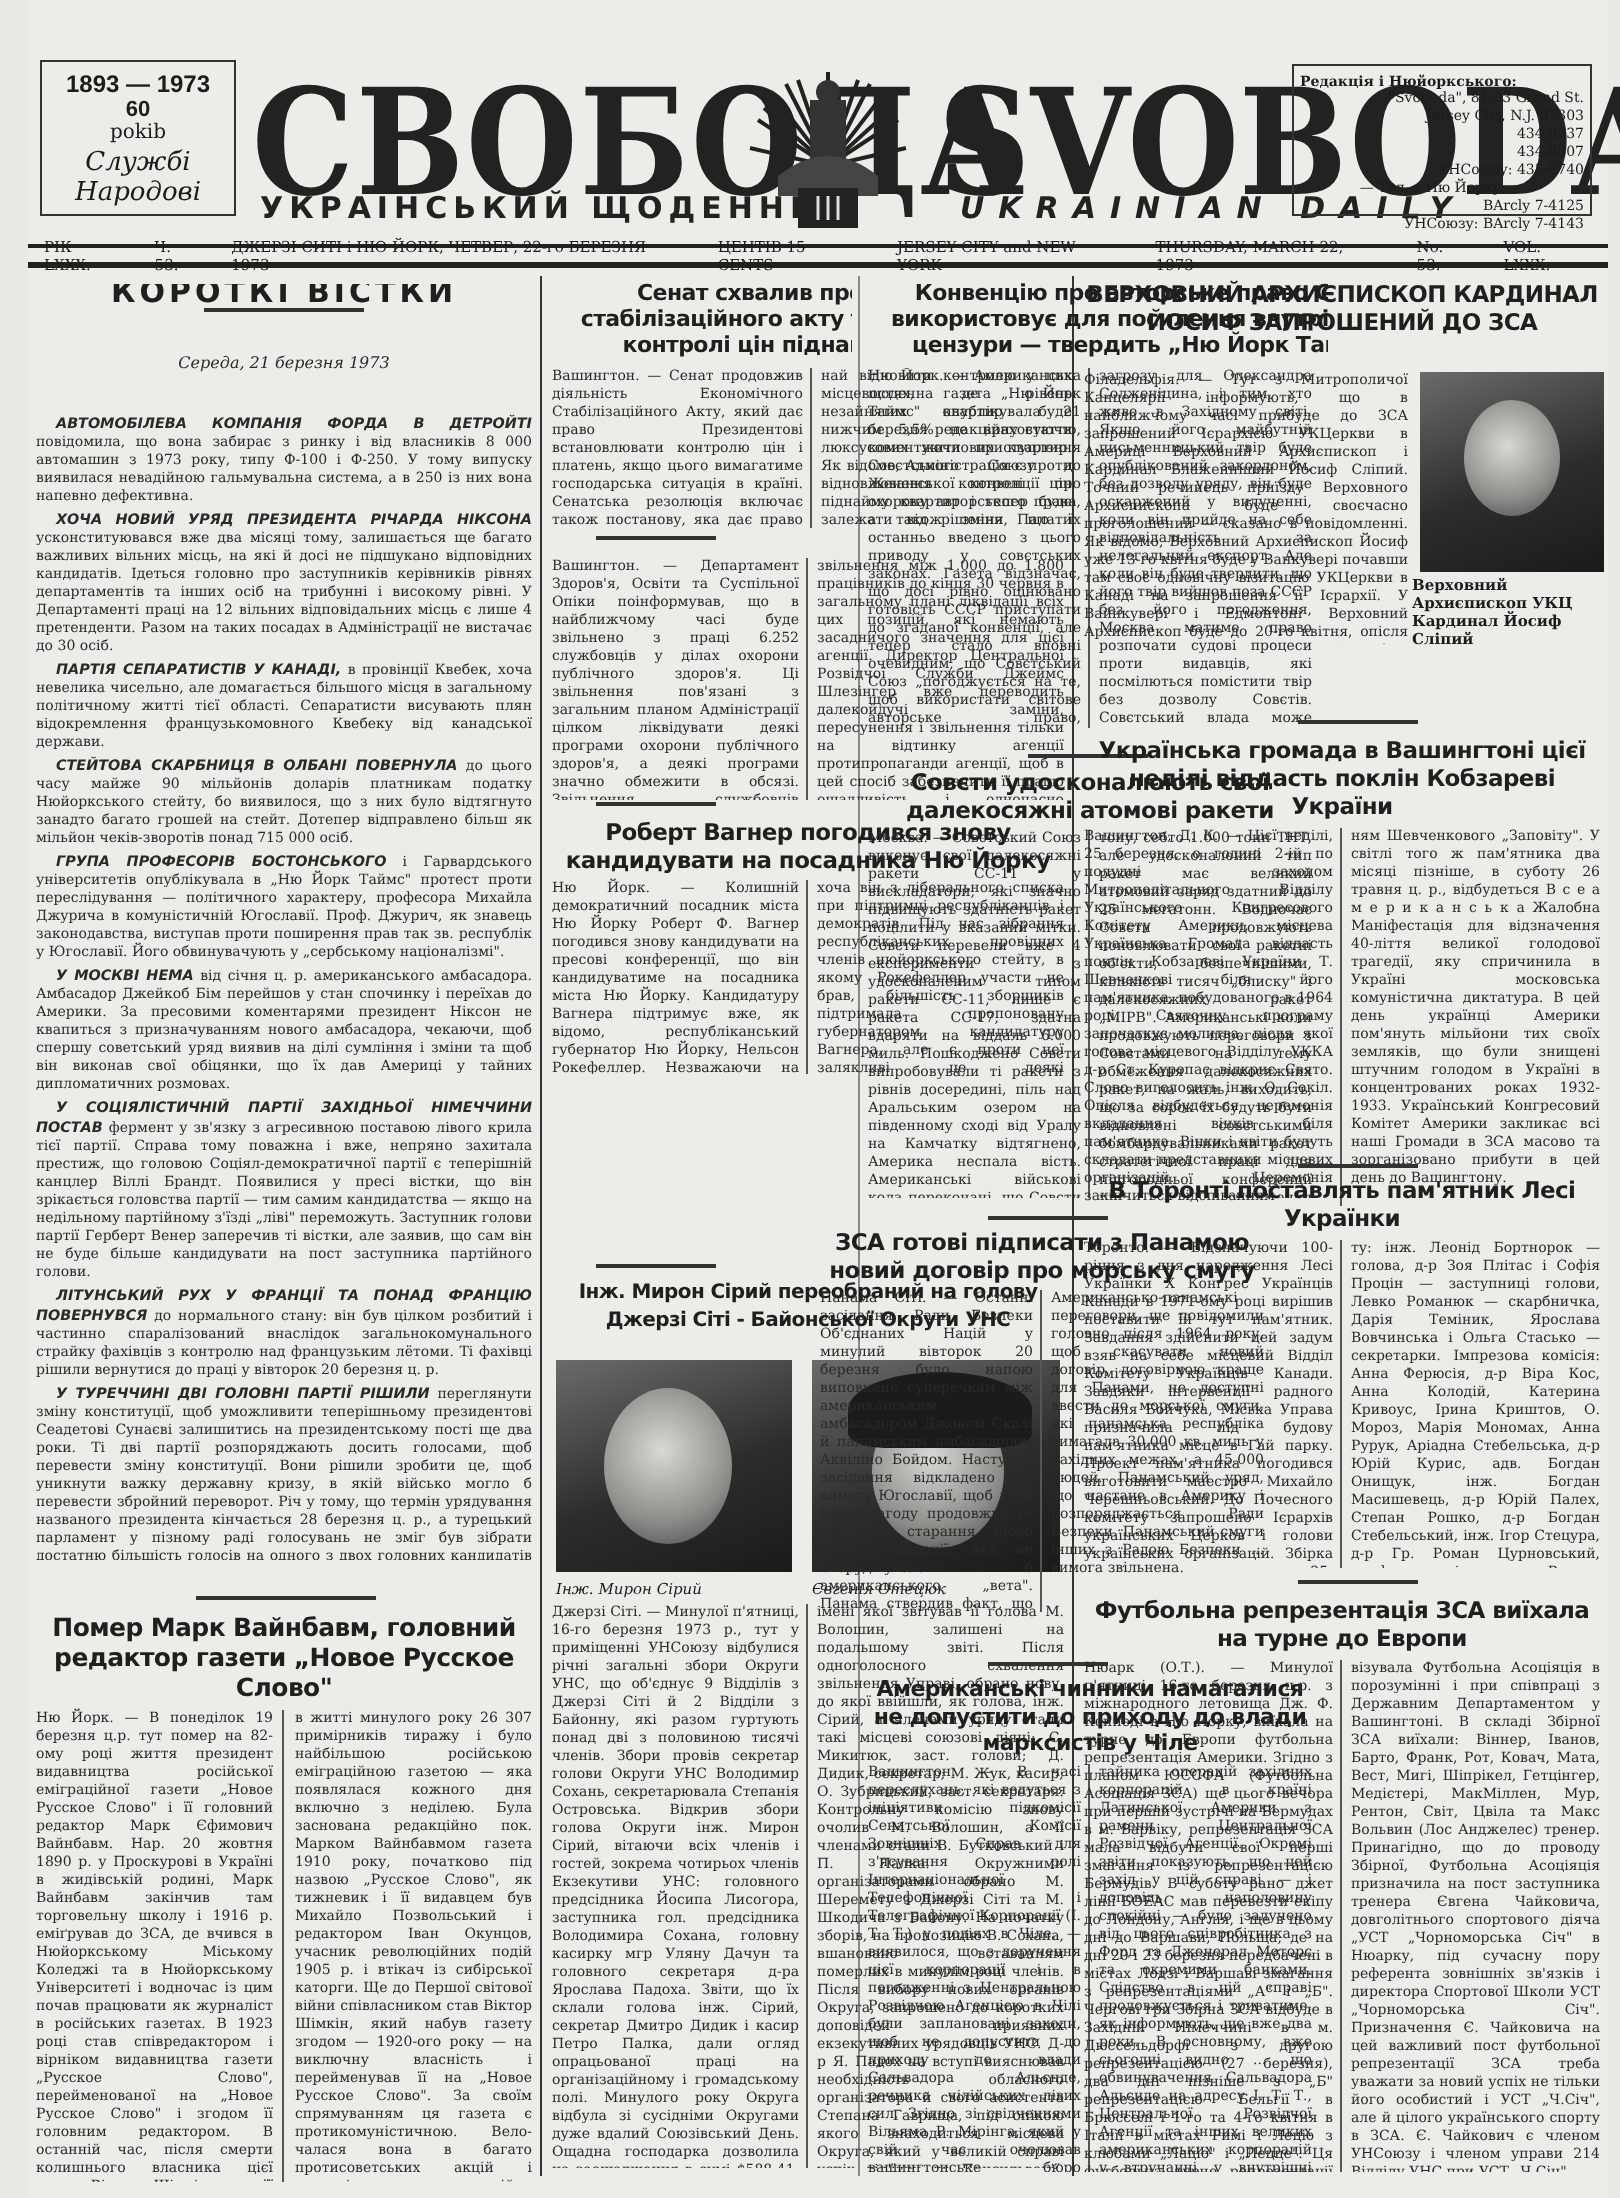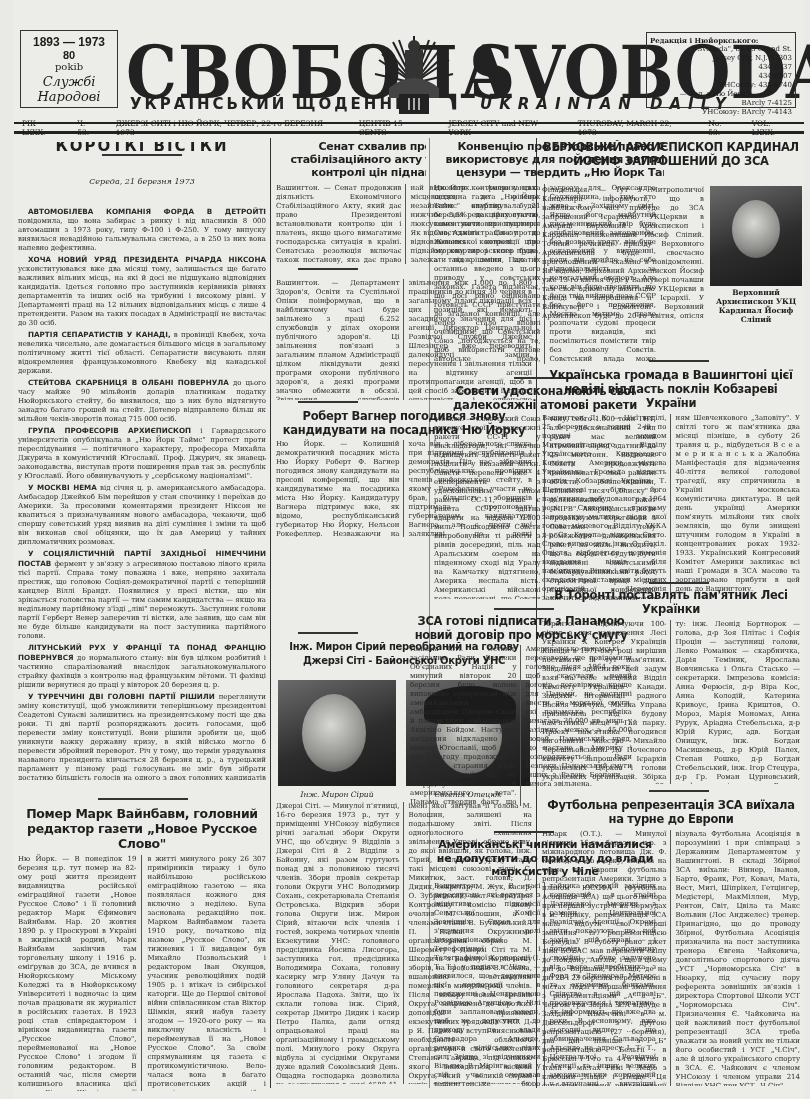--- a/index.html
+++ b/index.html
@@ -17,36 +17,36 @@
   .title-en{position:absolute;left:455px;top:36px;font:bold 64px "DejaVu Serif",serif;transform:scaleY(1.15);transform-origin:top left;line-height:64px;color:#222;}
   .sub-en{position:absolute;left:466px;top:95px;font:italic bold 15px "DejaVu Sans",sans-serif;letter-spacing:7px;color:#222;}
   .addrbox{position:absolute;left:632px;top:32px;width:150px;height:76px;border:1.2px solid #333;font:7px "DejaVu Serif",serif;line-height:9px;padding:3px;box-sizing:border-box;text-align:right;}
   .addrbox .hd{font-weight:bold;text-align:left;}
   .dateline{position:absolute;left:0;top:122px;width:790px;height:12px;border-top:2px solid #222;border-bottom:3px solid #222;font:7.5px "DejaVu Serif",serif;display:flex;justify-content:space-between;align-items:center;padding:0 8px;box-sizing:border-box;gap:16px;}
   .col{position:absolute;font-size:7px;line-height:9px;text-align:justify;color:#2a2a2a;}
   .vrule{position:absolute;width:1px;background:#333;}
   .hrule{position:absolute;height:2px;background:#333;}
   h2.hd{margin:0;text-align:center;font-family:"DejaVu Sans",sans-serif;font-weight:bold;color:#1f1f1f;letter-spacing:-0.3px;}
   .dl{font-style:italic;text-align:center;font-size:8px;margin:21px 0;}
-  .lead{font-weight:bold;font-family:"DejaVu Sans",sans-serif;font-size:7.2px;}
+  .lead{font-weight:bold;font-family:"DejaVu Sans",sans-serif;font-size:7.2px;font-style:italic;}
   p{margin:0 0 2px 0;text-indent:10px;}
   .photo{position:absolute;background:linear-gradient(160deg,#6b6b6b,#2d2d2d 55%,#1a1a1a);}
   .face{position:absolute;border-radius:50%;background:radial-gradient(circle at 45% 40%,#d8d8d4,#8d8d8a 60%,#444 100%);}
-  .cap{position:absolute;font:italic 7.5px "DejaVu Serif",serif;text-align:center;}
+  .cap{position:absolute;font:italic 7.5px "DejaVu Serif",serif;text-align:left;}
   .cap.b{font-style:normal;font-weight:bold;}
 </style>
 </head>
 <body>
 
 <div class="page">
 
   <div class="masthead">
     <div class="jubilee">
       <div class="years">1893 — 1973</div>
-      <div class="eighty">80</div>
+      <div class="eighty">60</div>
       <div class="rokiv">pokib</div>
       <div class="sluzhby">Службі Народові</div>
     </div>
     <div class="title-uk">СВОБОДА</div>
     <div class="sub-uk">УКРАЇНСЬКИЙ ЩОДЕННИК</div>
 
     <div class="emblem">
       <svg width="90" height="90" viewBox="0 0 90 90">
         <g stroke="#222" stroke-width="2">
           <line x1="45" y1="55" x2="45" y2="8"></line>
@@ -103,21 +103,21 @@
   <div class="vrule" style="left:415px;top:138px;height:950px;background:#888"></div>
 
   <div class="col" style="left:4px;top:142px;width:248px;height:638px;overflow:hidden">
     <h2 class="hd" style="font-size:15px;letter-spacing:2px;">КОРОТКІ ВІСТКИ</h2>
     <div class="hrule" style="position:relative;width:80px;margin:3px auto;height:1.5px"></div>
     <div class="dl">Середа, 21 березня 1973</div>
     <p><span class="lead">АВТОМОБІЛЕВА КОМПАНІЯ ФОРДА В ДЕТРОЙТІ</span> <span>повідомила, що вона забирає з ринку і від власників 8 000 автомашин з 1973 року, типу Ф-100 і Ф-250. У тому випуску виявилася невадійною гальмувальна система, а в 250 із них вона напевно дефективна.</span></p>
     <p><span class="lead">ХОЧА НОВИЙ УРЯД ПРЕЗИДЕНТА РІЧАРДА НІКСОНА</span> <span>усконституювався вже два місяці тому, залишається ще багато важливих вільних місць, на які й досі не підшукано відповідних кандидатів. Ідеться головно про заступників керівників рівнях департаментів та інших осіб на трибунні і високому рівні. У Департаменті праці на 12 вільних відповідальних місць є лише 4 претенденти. Разом на таких посадах в Адміністрації не вистачає до 30 осіб.</span></p>
     <p><span class="lead">ПАРТІЯ СЕПАРАТИСТІВ У КАНАДІ,</span> <span>в провінції Квебек, хоча невелика чисельно, але домагається більшого місця в загальному політичному житті тієї області. Сепаратисти висувають плян відокремлення французькомовного Квебеку від канадської держави.</span></p>
     <p><span class="lead">СТЕЙТОВА СКАРБНИЦЯ В ОЛБАНІ ПОВЕРНУЛА</span> <span>до цього часу майже 90 мільйонів доларів платникам податку Нюйоркського стейту, бо виявилося, що з них було відтягнуто занадто багато грошей на стейт. Дотепер відправлено більш як мільйон чеків-зворотів понад 715 000 осіб.</span></p>
-    <p><span class="lead">ГРУПА ПРОФЕСОРІВ АРХИЄПИСКОП</span> <span>і Гарвардського університетів опублікувала в „Ню Йорк Таймс" протест проти переслідування — політичного характеру, професора Михайла Джурича в комуністичній Югославії. Проф. Джурич, як знавець законодавства, виступав проти поширення прав так зв. республік у Югославії. Його обвинувачують у „сербському націоналізмі".</span></p>
+    <p><span class="lead">ГРУПА ПРОФЕСОРІВ БОСТОНСЬКОГО</span> <span>і Гарвардського університетів опублікувала в „Ню Йорк Таймс" протест проти переслідування — політичного характеру, професора Михайла Джурича в комуністичній Югославії. Проф. Джурич, як знавець законодавства, виступав проти поширення прав так зв. республік у Югославії. Його обвинувачують у „сербському націоналізмі".</span></p>
     <p><span class="lead">У МОСКВІ НЕМА</span> <span>від січня ц. р. американського амбасадора. Амбасадор Джейкоб Бім перейшов у стан спочинку і переїхав до Америки. За пресовими коментарями президент Ніксон не квапиться з призначуванням нового амбасадора, чекаючи, щоб спершу советський уряд виявив на ділі сумління і зміни та щоб він виконав свої обіцянки, що їх дав Америці у тайних дипломатичних розмовах.</span></p>
     <p><span class="lead">У СОЦІЯЛІСТИЧНІЙ ПАРТІЇ ЗАХІДНЬОЇ НІМЕЧЧИНИ ПОСТАВ</span> <span>фермент у зв'язку з агресивною поставою лівого крила тієї партії. Справа тому поважна і вже, непряно захитала престиж, що головою Соціял-демократичної партії є теперішній канцлер Віллі Брандт. Появилися у пресі вістки, що він зрікається головства партії — тим самим кандидатства — якщо на недільному партійному з'їзді „ліві" переможуть. Заступник голови партії Герберт Венер заперечив ті вістки, але заявив, що сам він не буде більше кандидувати на пост заступника партійного голови.</span></p>
     <p><span class="lead">ЛІТУНСЬКИЙ РУХ У ФРАНЦІЇ ТА ПОНАД ФРАНЦІЮ ПОВЕРНУВСЯ</span> <span>до нормального стану: він був цілком розбитий і частинно спаралізований внаслідок загальнокомунального страйку фахівців з контролю над французьким лётоми. Ті фахівці рішили вернутися до праці у вівторок 20 березня ц. р.</span></p>
     <p><span class="lead">У ТУРЕЧЧИНІ ДВІ ГОЛОВНІ ПАРТІЇ РІШИЛИ</span> <span>переглянути зміну конституції, щоб уможливити теперішньому президентові Сеадетові Сунаєві залишитись на президентському пості ще два роки. Ті дві партії розпоряджають досить голосами, щоб перевести зміну конституції. Вони рішили зробити це, щоб уникнути важку державну кризу, в якій військо могло б перевести збройний переворот. Річ у тому, що термін урядування названого президента кінчається 28 березня ц. р., а турецький парламент у пізному раді голосувань не зміг був зібрати достатню більшість голосів на одного з двох головних кандидатів — підтримуваного військовою верхівкою чи підтримуваного більшістю партій. Тому рішили продовжити термін урядування теперішнього президента.</span></p>
     <p><span class="lead">У ШАХТІ ВІГАР В ІНДІЇ СТАЛАСЯ</span> <span>в минулий понеділок важка катастрофа: вибух газу глибоко під поверхнею землі в одній вугільні вугілля і найменше 50 робітників загинули. Ратункова акція дуже трудна, бо існує можливість дальших вибухів.</span></p>
 
   </div>
   <div class="hrule" style="left:84px;top:798px;width:90px"></div>
 
   <div class="col" style="left:4px;top:806px;width:248px;height:285px;overflow:hidden">

